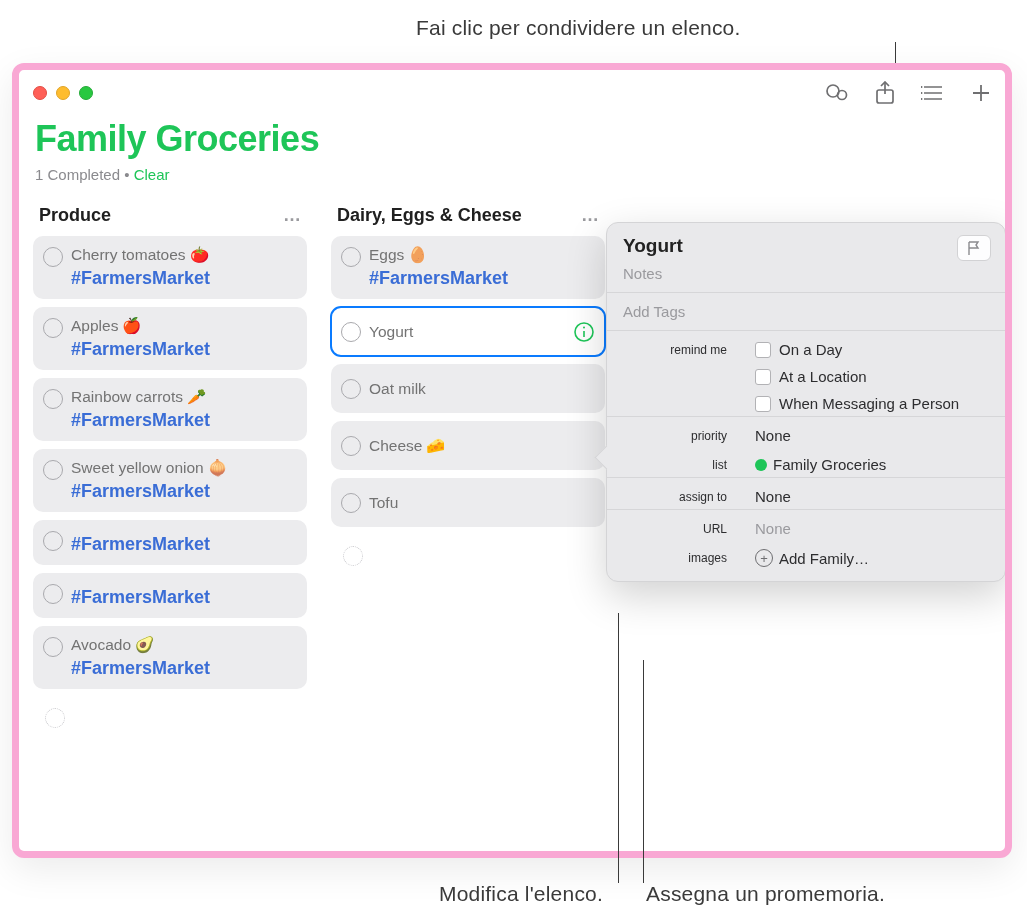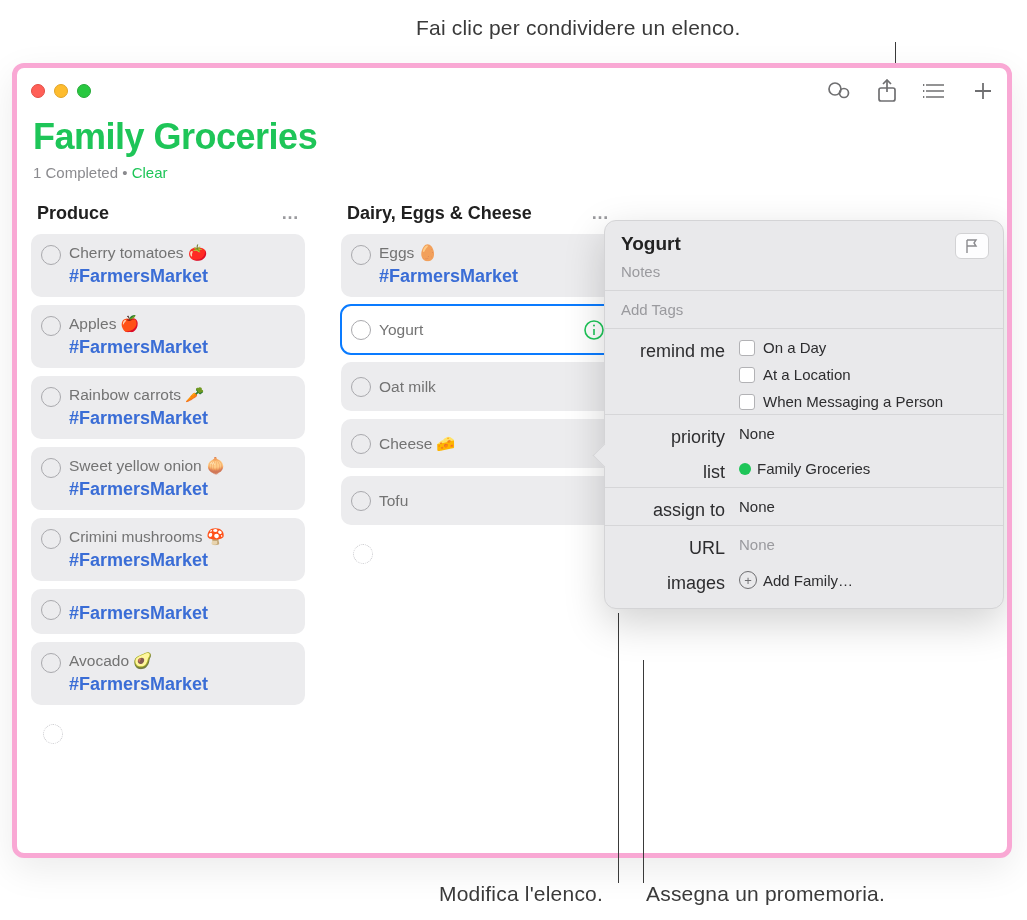--- a/index.html
+++ b/index.html
@@ -28,21 +28,21 @@
   }
 
   
   .window {
     position: absolute;
     left: 12px;
     top: 63px;
     width: 1000px;
     height: 795px;
     background: #fff;
-    border: 5px solid #f9a8d4;
+    border: 7px solid #f9a8d4;
     border-radius: 12px;
     box-shadow: 0 12px 36px rgba(0,0,0,0.08);
     overflow: hidden;
   }
 
   
   .titlebar {
     height: 46px;
     display: flex;
     align-items: center;
@@ -83,21 +83,21 @@
   .sub {
     font-size: 15px;
     color: #8a8a8e;
     margin-bottom: 14px;
   }
   .sub .clear { color:#1ec558; cursor:pointer; font-weight:500;}
 
   
   .columns {
     display: flex;
-    gap: 36px;
+    gap: 24px;
     padding: 0 12px 0 14px;
   }
   .col {
     width: 274px;
     flex: 0 0 274px;
   }
   .col-head {
     display:flex;
     justify-content:space-between;
     align-items:center;
@@ -206,26 +206,27 @@
     display:grid;
     grid-template-columns: 104px 1fr;
     column-gap: 14px;
     row-gap: 12px;
     align-items:start;
     padding: 10px 16px 4px 16px;
   }
   .grid .label {
     text-align:right;
     color:#2d2d2f;
-    font-size:18px;
+    font-size:12px;
     padding-top:2px;
   }
   .grid .val {
     color:#2d2d2f;
     font-size:15px;
+    margin-left:14px;
   }
   .grid .val.muted { color:#9a9a9e; }
   .check-row {
     display:flex; align-items:center; gap:8px;
     margin-bottom:10px;
   }
   .check-row:last-child{margin-bottom:0;}
   .chk {
     width:16px;height:16px;border:1px solid #b2b2b5;border-radius:3px;background:#fff;
   }
@@ -326,21 +327,20 @@
       <div class="item">
         <div class="circle"></div>
         <div class="body">
           <div class="title-line">Sweet yellow onion 🧅</div>
           <div class="tag-line">#FarmersMarket</div>
         </div>
       </div>
       <div class="item">
         <div class="circle"></div>
         <div class="body">
-          <div class="title-line">Crimini mushrooms 🍄</div>
           <div class="tag-line">#FarmersMarket</div>
         </div>
       </div>
       <div class="item">
         <div class="circle"></div>
         <div class="body">
           <div class="tag-line">#FarmersMarket</div>
         </div>
       </div>
       <div class="item">

